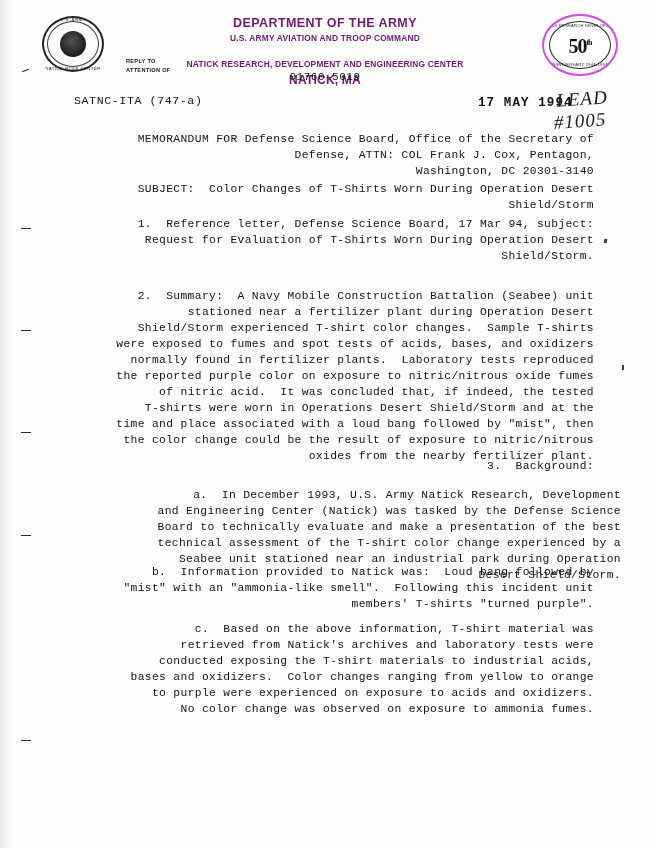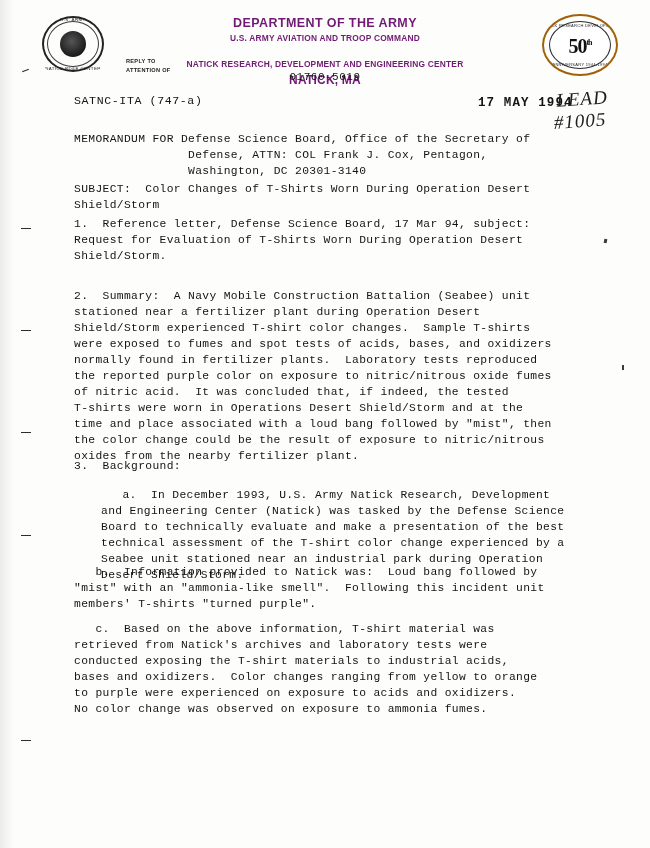--- a/index.html
+++ b/index.html
@@ -69,21 +69,21 @@
     white-space: nowrap;
   }
   .seal-left .t-top { top: 5px; left: 50%; transform: translateX(-50%); }
   .seal-left .t-bot { bottom: 5px; left: 50%; transform: translateX(-50%); }
 
   .seal-right {
     right: 32px;
     top: 14px;
     width: 76px;
     height: 62px;
-    border: 2px solid #a16207;
+    border: 2px solid #d946ef;
     background: #fff;
   }
   .seal-right .inner {
     position: absolute;
     inset: 5px;
     border-radius: 50%;
     border: 1px solid #2a2a2a;
   }
   .seal-right .fifty {
     font-family: "Liberation Serif", serif;
@@ -194,20 +194,21 @@
     letter-spacing: 1px;
   }
   .handnote .l2 { margin-left: -4px; }
 
   .block {
     position: absolute;
     font-size: 11.3px;
     line-height: 1.42;
     letter-spacing: .35px;
     white-space: pre-wrap;
+    text-align: right;
   }
   .memo-for {
     left: 74px;
     top: 131px;
     width: 520px;
   }
   .subject {
     left: 74px;
     top: 181px;
     width: 520px;

